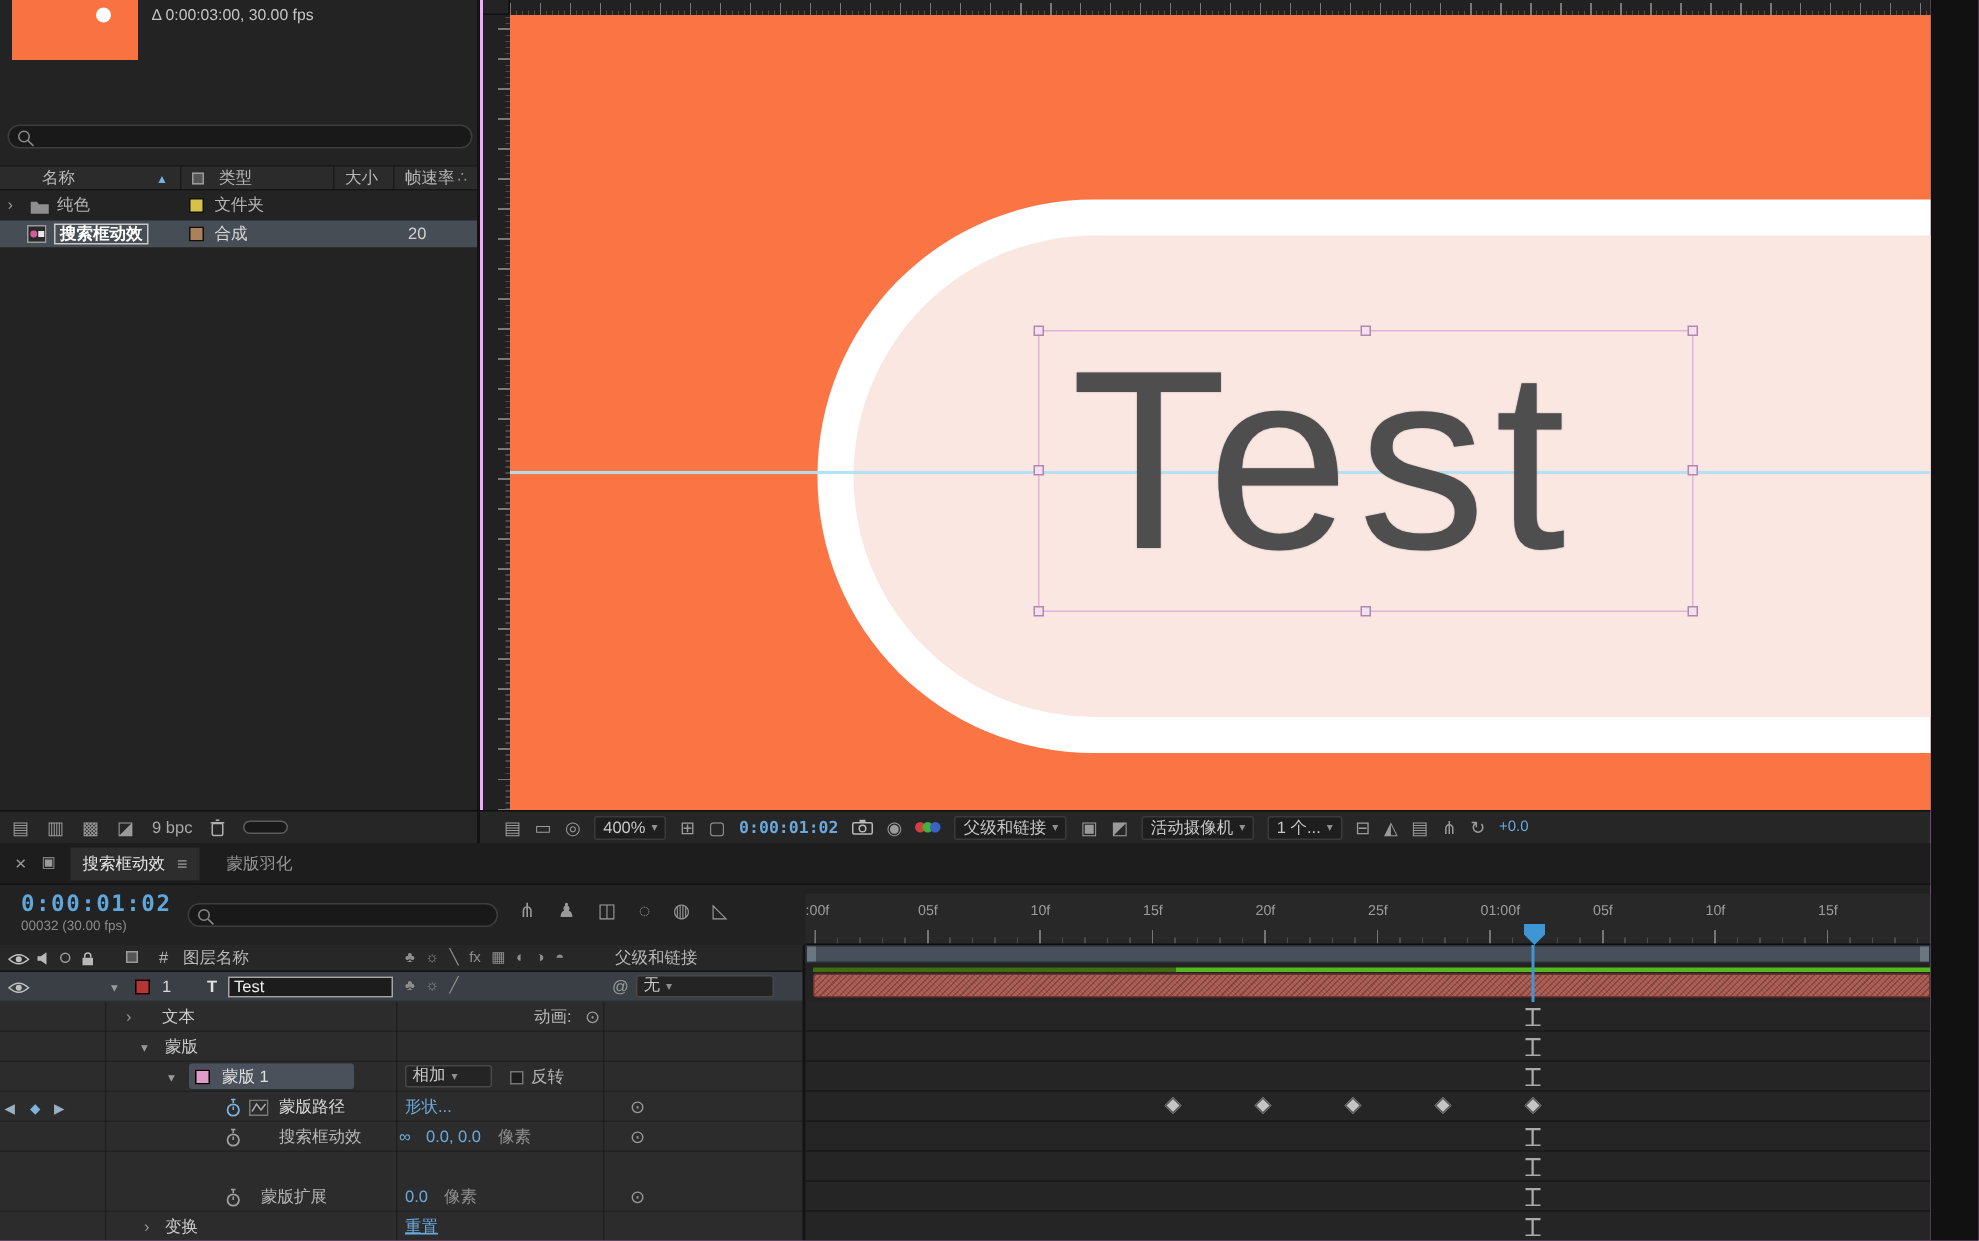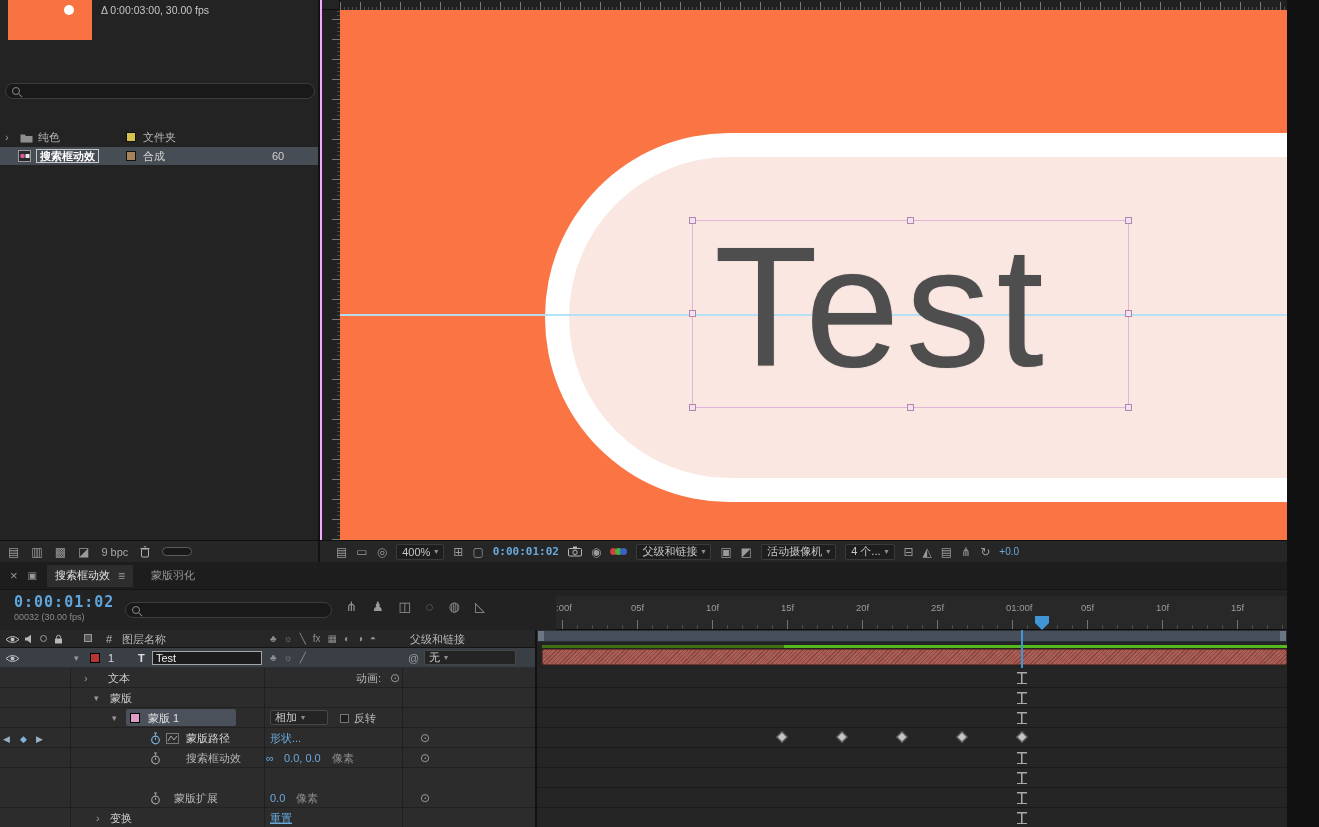--- a/index.html
+++ b/index.html
@@ -59,21 +59,21 @@
   #tl-tabs{position:absolute;left:0;top:0;width:100%;height:28px;background:#1d1d1d;border-bottom:1px solid #141414;display:flex;align-items:center;gap:10px;padding:0 10px}
   .tab{display:flex;align-items:center;gap:8px;height:22px;padding:0 8px}
   .tab.active{background:#2d2d2d;color:#e4e4e4}
   .tab.inactive{color:#979797}
   #tl-current{position:absolute;left:14px;top:31px}
   #tl-current .big{font-size:15px;font-weight:bold;color:#5fa6dc;letter-spacing:1px;font-family:"DejaVu Sans Mono",monospace}
   #tl-current .small{font-size:9px;color:#8b8b8b;margin-top:1px}
   #tl-search{position:absolute;left:125px;top:40px;width:207px;height:16px}
   #tl-tools{position:absolute;left:346px;top:38px;display:flex;gap:15px;align-items:center}
   #tl-tools .gicon{font-size:13px}
-  #tl-ruler{position:absolute;left:556px;top:34px;right:0;height:34px;background:#282828;border-bottom:1px solid #0e0e0e;
+  #tl-ruler{position:absolute;left:537px;top:34px;right:0;height:34px;background:#282828;border-bottom:1px solid #0e0e0e;
      background-image:repeating-linear-gradient(90deg,#757575 0 1px,transparent 1px 75px),
                       repeating-linear-gradient(90deg,#4b4b4b 0 1px,transparent 1px 15px);
      background-size:100% 9px,100% 4px;background-position:6px bottom,6px bottom;background-repeat:no-repeat}
   .rlabel{position:absolute;top:6px;font-size:9.5px;color:#9c9c9c;white-space:nowrap}
   #cti-handle{position:absolute;left:479px;top:20px;width:14px;height:14px;background:#4095d5;
      clip-path:polygon(0 0,100% 0,100% 50%,50% 100%,0 50%)}
   #tl-left{position:absolute;left:0;top:68px;width:537px;bottom:0;background:#2c2c2c;border-right:2px solid #121212;overflow:hidden}
   .trow{position:absolute;left:0;width:100%;height:20px;line-height:20px;border-bottom:1px solid rgba(0,0,0,.25)}
   #hdr-row{height:18px;line-height:18px;background:#272727;border-bottom:1px solid #141414}
   #layer-row{background:#3a3f45}
@@ -116,41 +116,53 @@
   <section id="project-panel">
     <div class="pp-thumb">
       <span class="thumb-dot"></span>
     </div>
     <div class="pp-info">Δ 0:00:03:00, 30.00 fps</div>
 
     <div id="pp-search" class="search">
       <span class="mag"></span>
     </div>
 
+    <div class="pp-header">
+      <span class="ab" style="left:28px">名称</span>
+      <span class="ab" style="left:104px;color:#7ab0e0;font-size:8px;top:1px">▲</span>
+      <span class="vdiv" style="left:120px"></span>
+      <span class="tagicon ab" style="left:128px;top:4px"></span>
+      <span class="ab" style="left:146px">类型</span>
+      <span class="vdiv" style="left:222px"></span>
+      <span class="ab" style="left:230px">大小</span>
+      <span class="vdiv" style="left:262px"></span>
+      <span class="ab" style="left:270px">帧速率</span>
+      <span class="gicon ab" style="left:305px;top:3px;font-size:10px">∴</span>
+    </div>
 
     <div class="pp-row" style="top:128px">
       <span class="ab" style="left:5px;color:#9a9a9a">›</span>
       <svg class="ab" style="left:20px;top:5px" width="13" height="10">
         <path d="M0.5 9.5 V1.5 h4.2 l1.2 1.6 h6.6 v6.4 z" fill="#8f8f8f"></path>
       </svg>
       <span class="ab lbl" style="left:38px">纯色</span>
       <span class="chip" style="left:126px;background:#d6c24a"></span>
       <span class="ab lbl" style="left:143px">文件夹</span>
     </div>
 
     <div class="pp-row sel-row" style="top:147px">
       <svg class="ab" style="left:18px;top:3px" width="13" height="12">
         <rect x="0.5" y="0.5" width="12" height="11" fill="#2a2a2a" stroke="#9a9a9a"></rect>
         <circle cx="4.5" cy="6" r="2.3" fill="#d65b9a"></circle>
         <rect x="7.5" y="4" width="4" height="4" fill="#e8e8e8"></rect>
       </svg>
       <span class="ab name-box" style="left:36px;top:2px;height:14px;line-height:12px">搜索框动效</span>
       <span class="chip" style="left:126px;background:#a8825a"></span>
       <span class="ab" style="left:143px;color:#d8d8d8">合成</span>
-      <span class="ab" style="left:272px;color:#d0d0d0">60</span>
+      <span class="ab" style="left:272px;color:#d0d0d0">20</span>
     </div>
 
     <div id="pp-empty"></div>
   </section>
 
   <div id="ruler-corner"></div>
   <div id="ruler-h"></div>
   <div id="ruler-v"></div>
 
   <section id="viewport">
@@ -219,21 +231,21 @@
       </div>
       <span id="vt-seg4" style="display:flex;gap:9px">
           <span class="gicon">▣</span>
           <span class="gicon">◩</span>
         </span>
       <div class="dd">
         <span>活动摄像机</span>
           <span class="chev">▾</span>
       </div>
       <div class="dd">
-        <span>4 个...</span>
+        <span>1 个...</span>
           <span class="chev">▾</span>
       </div>
       <span id="vt-seg5" style="display:flex;gap:9px">
           <span class="gicon">⊟</span>
           <span class="gicon">◭</span>
           <span class="gicon">▤</span>
           <span class="gicon">⋔</span>
         </span>
       <span class="gicon">↻</span>
       <span class="blue" style="font-size:10px">+0.0</span>

